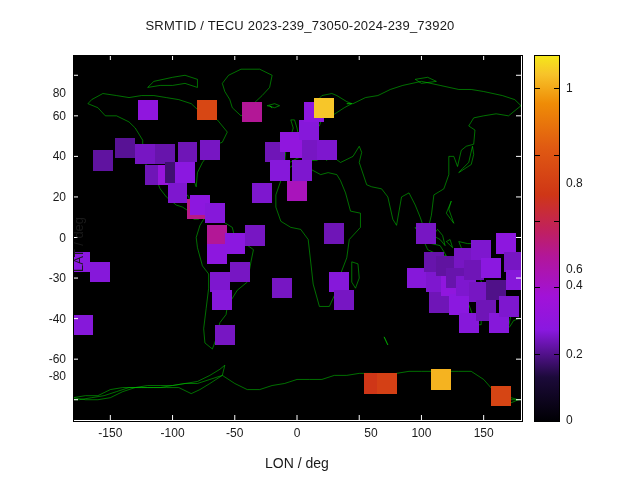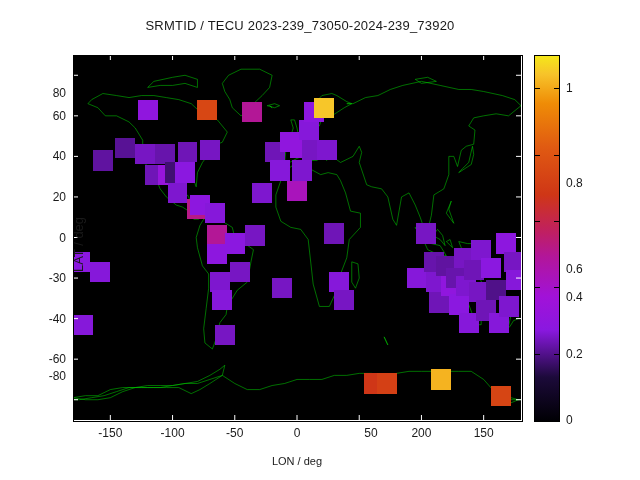--- a/index.html
+++ b/index.html
@@ -17,21 +17,21 @@
   .cell{position:absolute;}
   #frame{position:absolute;left:73px;top:55px;width:448px;height:365px;
          border:1px solid #000;box-sizing:content-box;pointer-events:none;}
 
   
   .xtick{position:absolute;top:426px;transform:translateX(-50%);
          font-size:12px;color:#1a1a1a;}
   .ytick{position:absolute;left:66px;transform:translate(-100%,-50%);
          font-size:12px;color:#1a1a1a;}
   .xlabel{position:absolute;left:73px;top:455px;width:448px;text-align:center;
-          font-size:11px;color:#1a1a1a;}
+          font-size:14px;color:#1a1a1a;}
   .ylabel{position:absolute;left:-2px;top:237px;width:160px;text-align:center;
           font-size:13px;color:#1a1a1a;
           transform:rotate(-90deg);transform-origin:50% 50%;}
 
   
   #cbar{position:absolute;left:534px;top:55px;width:24px;height:365px;
         border:1px solid #000;}
   .cbtick{position:absolute;left:566px;transform:translateY(-50%);
           font-size:12px;color:#1a1a1a;}
   .cbmark{position:absolute;width:5px;height:1px;background:#000;}
@@ -184,21 +184,21 @@
       </svg>
   </div>
   <div id="frame"></div>
 
   <div id="xticks">
       <div class="xtick" style="left: 110.333px;">-150</div>
       <div class="xtick" style="left: 172.556px;">-100</div>
       <div class="xtick" style="left: 234.778px;">-50</div>
       <div class="xtick" style="left: 297px;">0</div>
       <div class="xtick" style="left: 371px;">50</div>
-      <div class="xtick" style="left: 421.444px;">200</div>
+      <div class="xtick" style="left: 421.444px;">100</div>
       <div class="xtick" style="left: 483.667px;">150</div>
     </div>
   <div id="yticks">
       <div class="ytick" style="top: 376px;">-80</div>
       <div class="ytick" style="top: 359.167px;">-60</div>
       <div class="ytick" style="top: 318.611px;">-40</div>
       <div class="ytick" style="top: 278.056px;">-30</div>
       <div class="ytick" style="top: 237.5px;">0</div>
       <div class="ytick" style="top: 196.944px;">20</div>
       <div class="ytick" style="top: 156.389px;">40</div>
@@ -208,21 +208,21 @@
 
   <div class="xlabel">LON / deg</div>
   <div class="ylabel">LAT / deg</div>
 
   <div id="cbar" style="background: linear-gradient(to top, rgb(0, 0, 4) 0%, rgb(28, 10, 58) 12%, rgb(138, 24, 224) 25%, rgb(161, 18, 216) 34%, rgb(178, 22, 154) 45%, rgb(192, 32, 96) 52%, rgb(207, 54, 22) 62%, rgb(224, 90, 18) 75%, rgb(239, 140, 6) 87%, rgb(247, 195, 42) 95%, rgb(245, 231, 26) 100%);"></div>
   <div id="cbticks">
       <div class="cbtick" style="top: 420px;">0</div>
       <div class="cbtick" style="top: 353.636px;">0.2</div>
       <div class="cbmark l" style="top: 353.636px;"></div>
       <div class="cbmark r" style="top: 353.636px;"></div>
-      <div class="cbtick" style="top: 297px;">0.4</div>
+      <div class="cbtick" style="top: 285px;">0.4</div>
       <div class="cbmark l" style="top: 287.273px;"></div>
       <div class="cbmark r" style="top: 287.273px;"></div>
       <div class="cbtick" style="top: 220.909px; margin-top: 48px;">0.6</div>
       <div class="cbmark l" style="top: 220.909px;"></div>
       <div class="cbmark r" style="top: 220.909px;"></div>
       <div class="cbtick" style="top: 154.545px; margin-top: 28px;">0.8</div>
       <div class="cbmark l" style="top: 154.545px;"></div>
       <div class="cbmark r" style="top: 154.545px;"></div>
       <div class="cbtick" style="top: 88.1818px;">1</div>
       <div class="cbmark l" style="top: 88.1818px;"></div>

